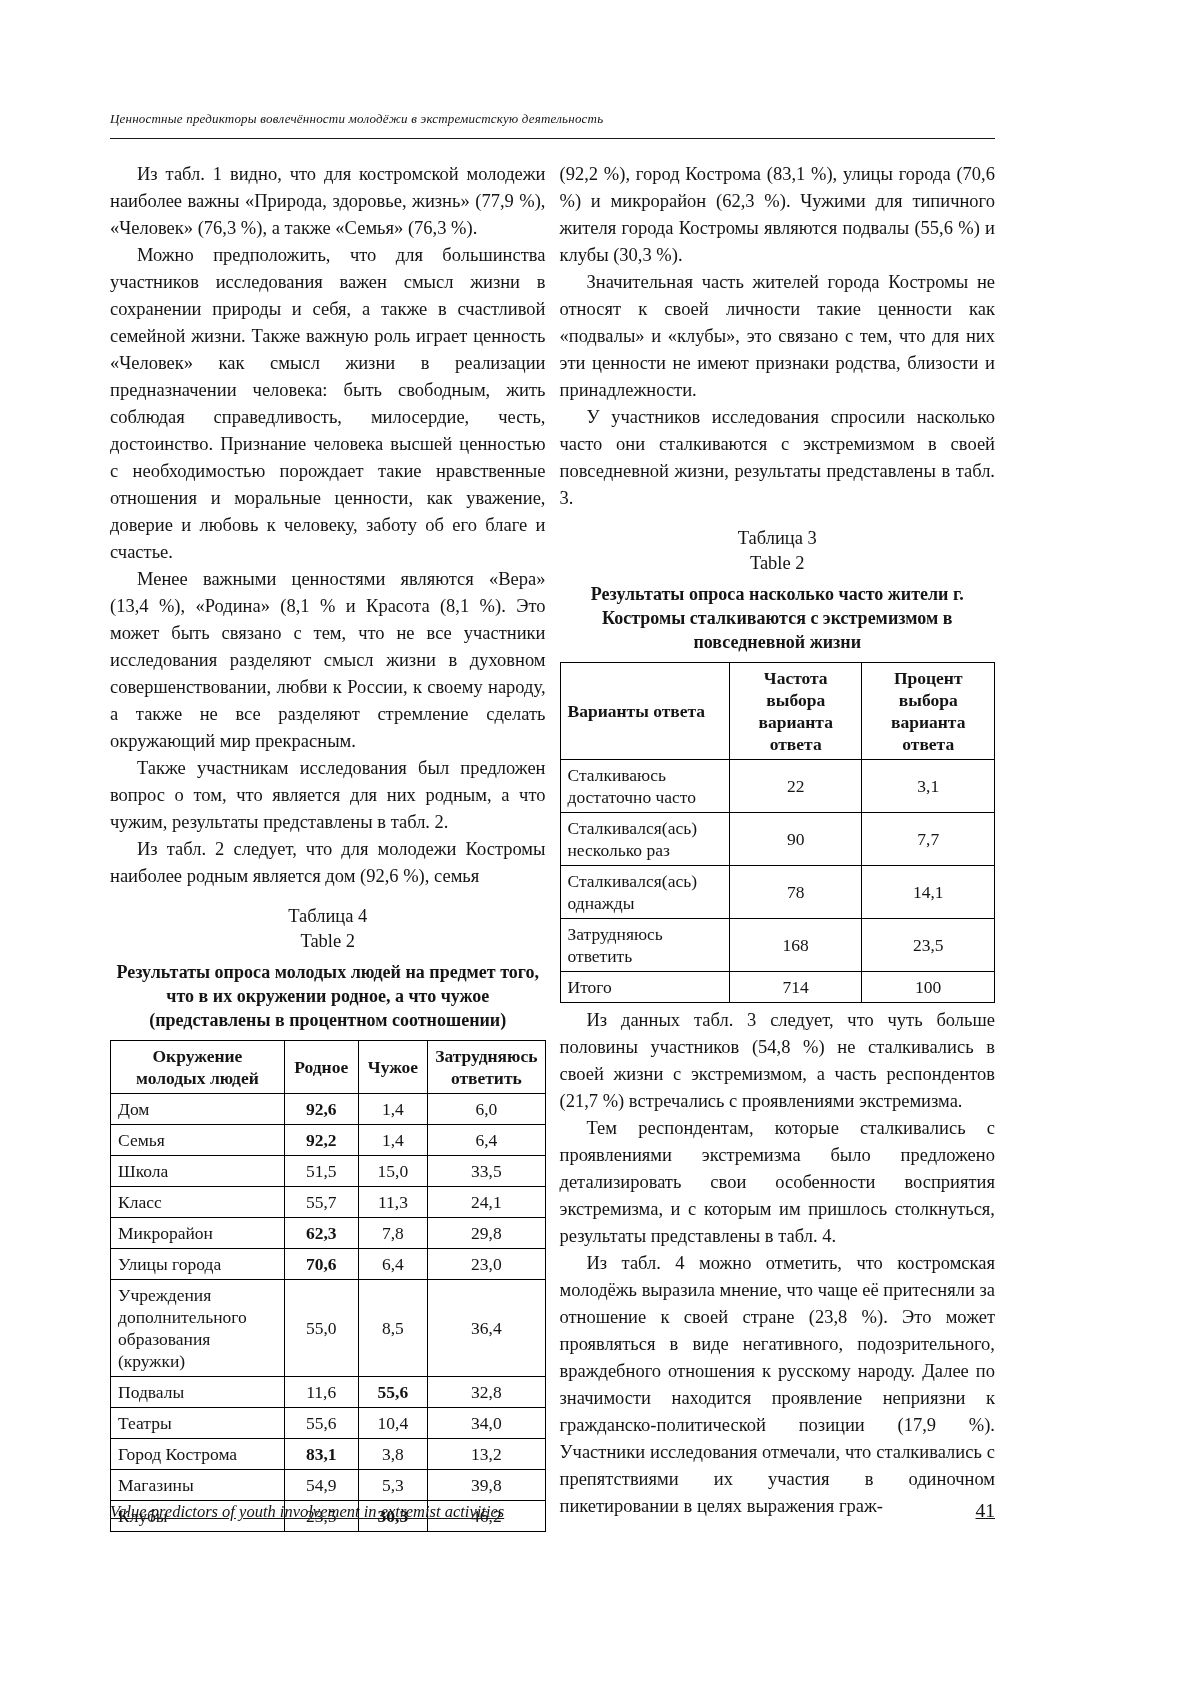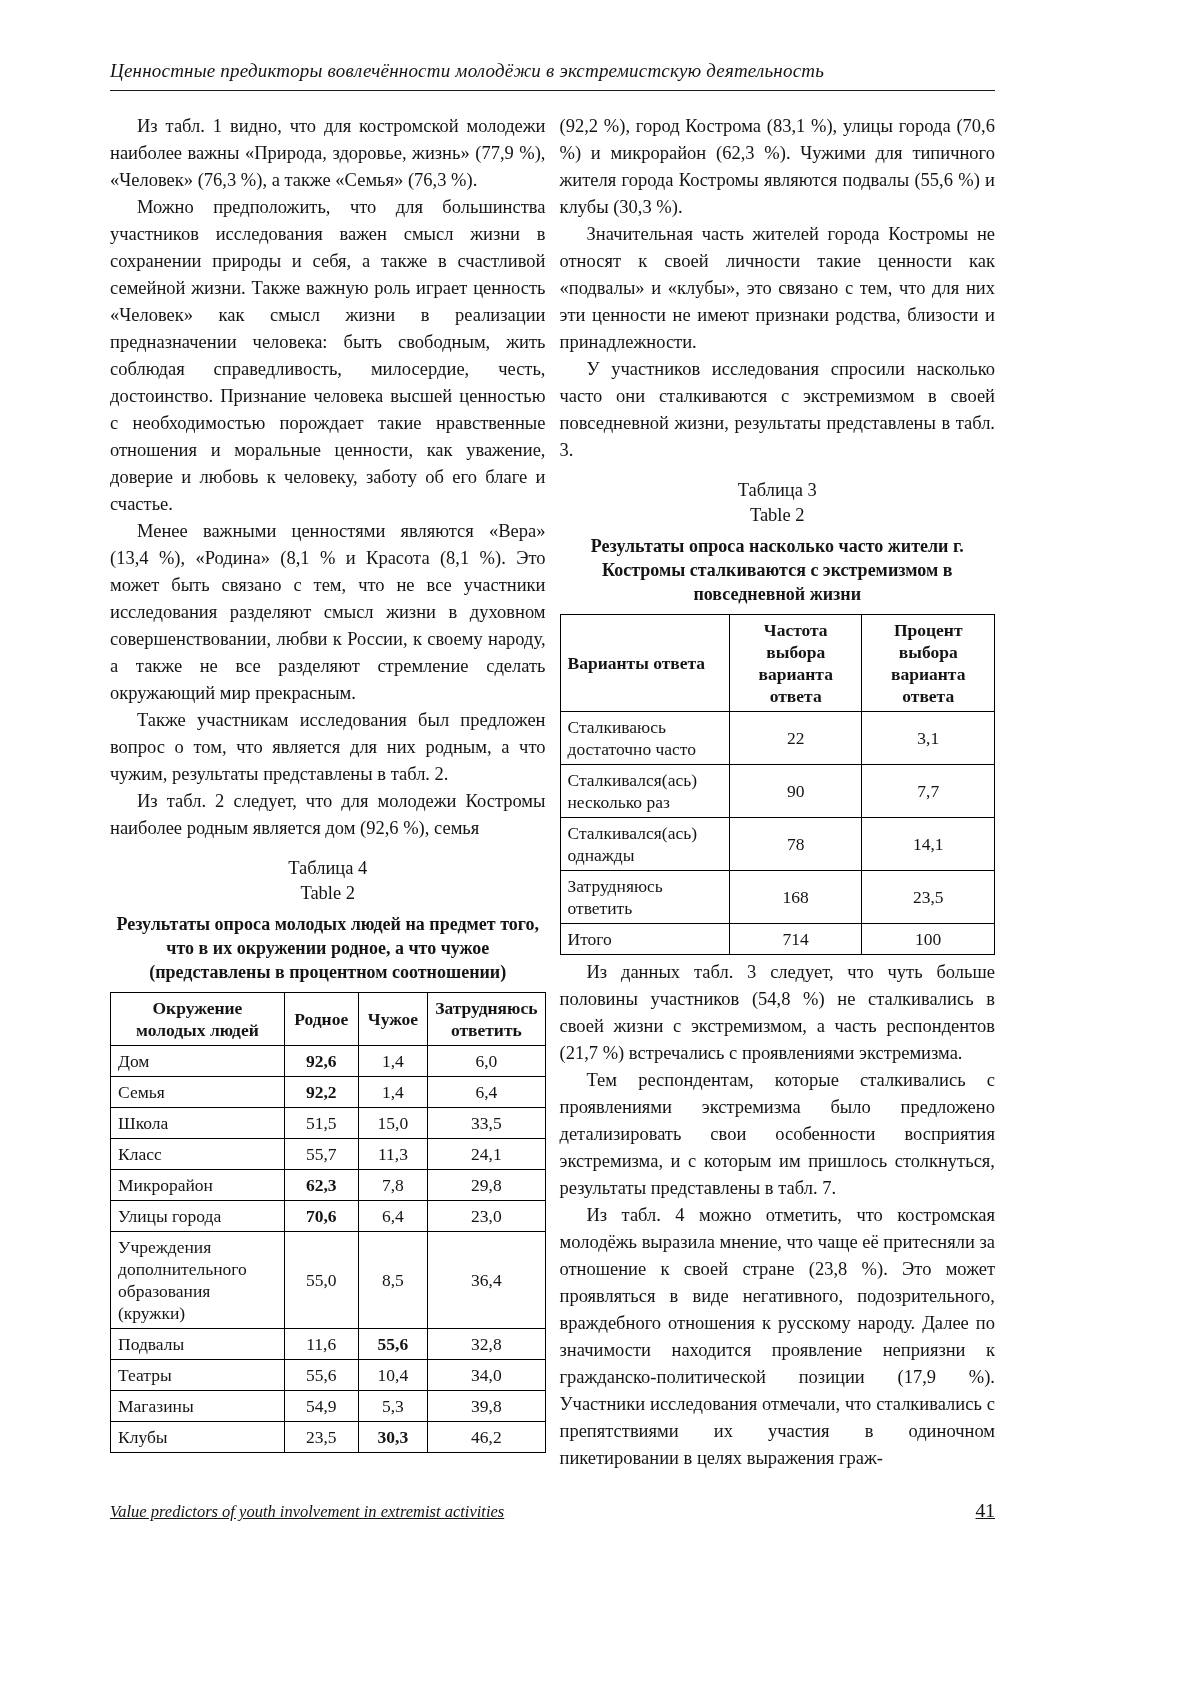--- a/index.html
+++ b/index.html
@@ -10,26 +10,27 @@
     width: 1200px;
     height: 1697px;
     background: #ffffff;
     color: #141414;
     font-family: "Liberation Serif", "DejaVu Serif", serif;
     padding: 60px 205px 0 110px;
     overflow: hidden;
   }
   .running-head {
     font-style: italic;
-    font-size: 19px;
+    font-size: 13px;
     line-height: 22px;
     letter-spacing: 0.2px;
     padding-bottom: 8px;
     border-bottom: 1.6px solid #1a1a1a;
     margin-bottom: 22px;
+    margin-top: 48px;
   }
   .cols { display: flex; gap: 14px; }
   .col {
     flex: 1 1 0;
     min-width: 0;
     font-size: 18.5px;
     line-height: 27px;
     text-align: justify;
   }
   .col p { margin: 0; text-indent: 27px; }
@@ -167,20 +168,26 @@
             <td class="num b">55,6</td>
             <td class="num">32,8</td>
           </tr>
           <tr>
             <td class="lab">Театры</td>
             <td class="num">55,6</td>
             <td class="num">10,4</td>
             <td class="num">34,0</td>
           </tr>
           <tr>
+            <td class="lab">Город Кострома</td>
+            <td class="num b">83,1</td>
+            <td class="num">3,8</td>
+            <td class="num">13,2</td>
+          </tr>
+          <tr>
             <td class="lab">Магазины</td>
             <td class="num">54,9</td>
             <td class="num">5,3</td>
             <td class="num">39,8</td>
           </tr>
           <tr>
             <td class="lab">Клубы</td>
             <td class="num">23,5</td>
             <td class="num b">30,3</td>
             <td class="num">46,2</td>
@@ -237,21 +244,21 @@
           </tr>
           <tr>
             <td class="lab">Итого</td>
             <td class="num">714</td>
             <td class="num">100</td>
           </tr>
         </tbody>
       </table>
 
       <p style="margin-top:4px;">Из данных табл. 3 следует, что чуть больше половины участников (54,8 %) не сталкивались в своей жизни с экстремизмом, а часть респондентов (21,7 %) встречались с проявлениями экстремизма.</p>
-      <p>Тем респондентам, которые сталкивались с проявлениями экстремизма было предложено детализировать свои особенности восприятия экстремизма, и с которым им пришлось столкнуться, результаты представлены в табл. 7.</p>
+      <p>Тем респондентам, которые сталкивались с проявлениями экстремизма было предложено детализировать свои особенности восприятия экстремизма, и с которым им пришлось столкнуться, результаты представлены в табл. 4.</p>
       <p>Из табл. 4 можно отметить, что костромская молодёжь выразила мнение, что чаще её притесняли за отношение к своей стране (23,8 %). Это может проявляться в виде негативного, подозрительного, враждебного отношения к русскому народу. Далее по значимости находится проявление неприязни к гражданско-политической позиции (17,9 %). Участники исследования отмечали, что сталкивались с препятствиями их участия в одиночном пикетировании в целях выражения граж-</p>
     </div>
 
   </div>
 
   <div class="footer">
     <span class="footer-left">Value predictors of youth involvement in extremist activities</span>
     <span class="footer-right">41</span>
   </div>
 

